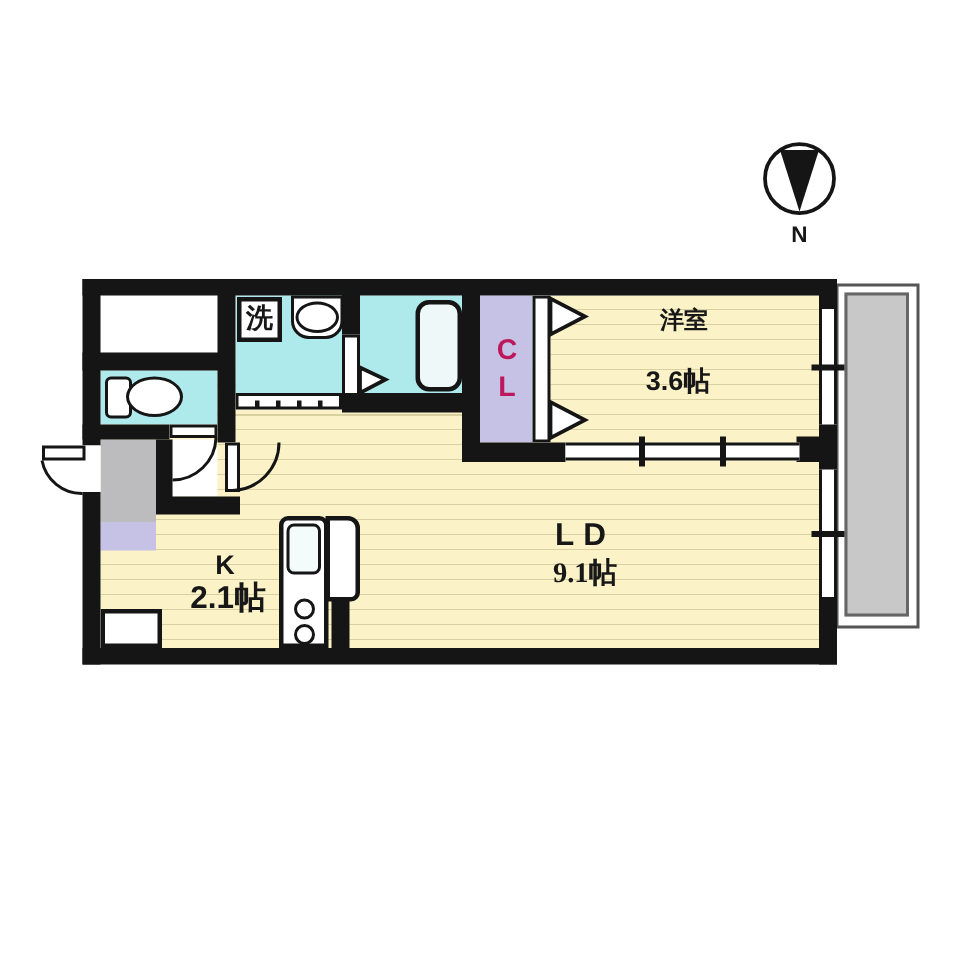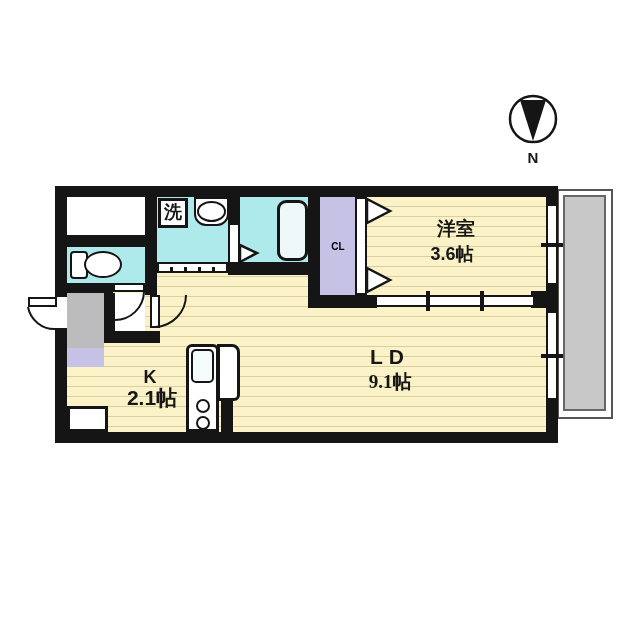--- a/index.html
+++ b/index.html
@@ -113,25 +113,25 @@
 
     <polygon points="367,199 367,223 390,211" fill="#ffffff" stroke="#151515" stroke-width="2.5"></polygon>
     <polygon points="367,268 367,292 390,280" fill="#ffffff" stroke="#151515" stroke-width="2.5"></polygon>
 
     <circle cx="533" cy="119" r="23" fill="#ffffff" stroke="#151515" stroke-width="2.5"></circle>
     <polygon points="520,100 546,100 533,141" fill="#151515"></polygon>
   </svg>
 
   <div class="label" style="left:533px;top:157px;font-size:15px;">N</div>
 
-  <div class="label" style="left:456px;top:229px;font-size:19px;">洋室</div>
+  <div class="label" style="left:456px;top:214px;font-size:16px;">洋室</div>
   <div class="label" style="left:452px;top:254px;font-size:18px;text-align:center;">3.6帖</div>
 
   <div class="label" style="left:390px;top:357px;font-size:21px;letter-spacing:6px;">LD</div>
   <div class="label" style="left:390px;top:382px;font-size:19px;font-family:Liberation Serif, serif;">9.1帖</div>
 
   <div class="label" style="left:150px;top:377px;font-size:18px;">K</div>
   <div class="label" style="left:152px;top:398px;font-size:21px;">2.1帖</div>
 
-  <div class="label vtext" style="left:338px;top:246px;font-size:10px;color:#000000;">CL</div>
+  <div class="label vtext" style="left:338px;top:246px;font-size:19px;color:#be185d;">CL</div>
 
   <div class="label" style="left:173px;top:212px;font-size:18px;">洗</div>
 </div>
 
 </body></html>

